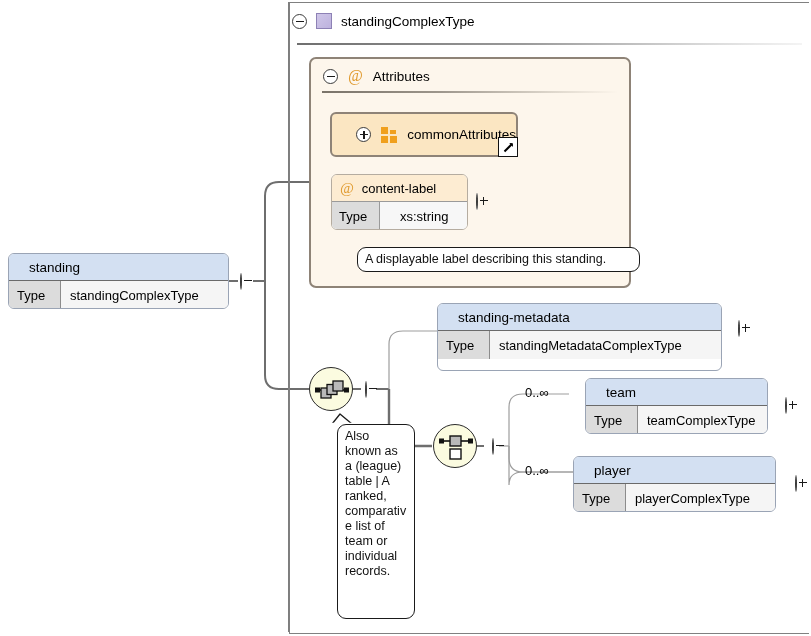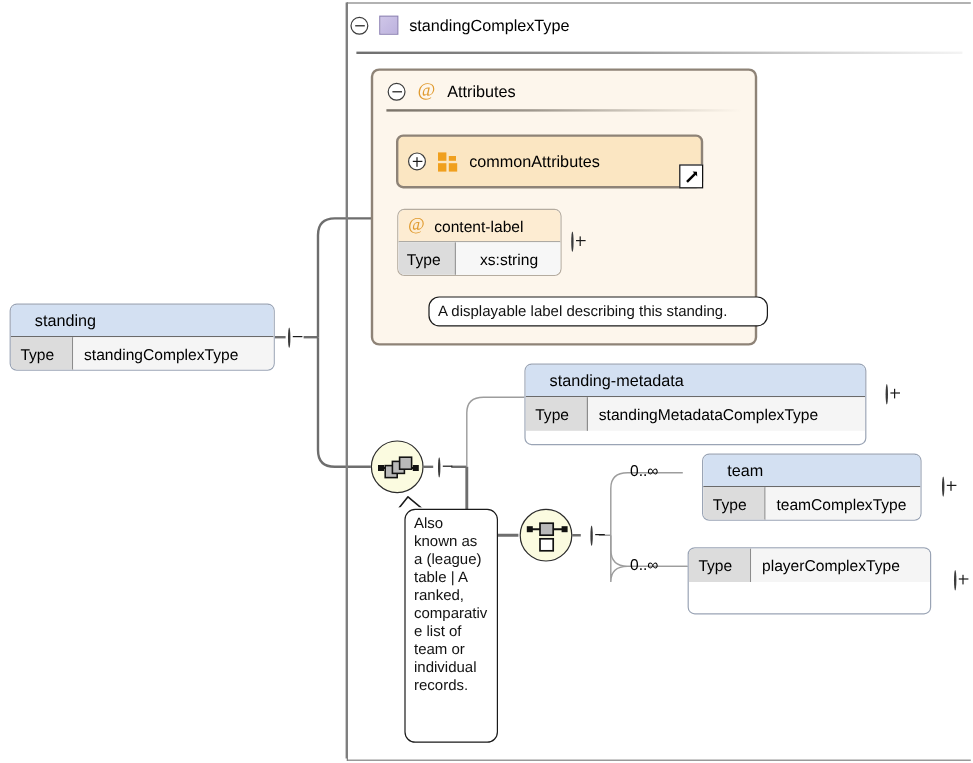--- a/index.html
+++ b/index.html
@@ -98,28 +98,29 @@
     position: absolute;
     left: 11px; top: 32px;
     width: 296px; height: 2px;
     background: linear-gradient(to right, #7a7369 0%, #9d968c 40%, #ded7cc 78%, #fdf6ec 100%);
   }
 
   
   .cab {
     position: absolute;
     left: 330px; top: 112px;
-    width: 256px; height: 45px;
+    width: 188px; height: 45px;
     background: #fbe6c2;
     border: 2px solid #8e8377;
     border-radius: 6px;
     box-sizing: border-box;
     display: flex; align-items: center;
     padding-left: 8px;
     gap: 10px;
+    justify-content: flex-end;
   }
   .attr-grp-icon {
     width: 16px; height: 16px; position: relative; flex: none;
   }
   .attr-grp-icon i {
     position: absolute; background: #f0a01e; display: block;
   }
   .attr-grp-icon i:nth-child(1) { left: 0;   top: 0;   width: 7px; height: 7px; }
   .attr-grp-icon i:nth-child(2) { left: 9px; top: 3px; width: 6px; height: 4px; }
   .attr-grp-icon i:nth-child(3) { left: 0;   top: 9px; width: 7px; height: 7px; }
@@ -413,20 +414,21 @@
     <div class="el-type-row">
       <span class="el-type-key">Type</span>
       <span class="el-type-val">teamComplexType</span>
     </div>
   </div>
   <span class="toggle plus abs" style="left:775px; top:398px;"></span>
 
   
   <span class="occ" style="left:525px; top:463px;">0..∞</span>
   <div class="el-box" style="left:573px; top:456px; width:203px; height:56px;">
+    <div class="el-head">player</div>
     <div class="el-type-row">
       <span class="el-type-key">Type</span>
       <span class="el-type-val">playerComplexType</span>
     </div>
   </div>
   <span class="toggle plus abs" style="left:783px; top:476px;"></span>
 
 </div>
 
 </body></html>

